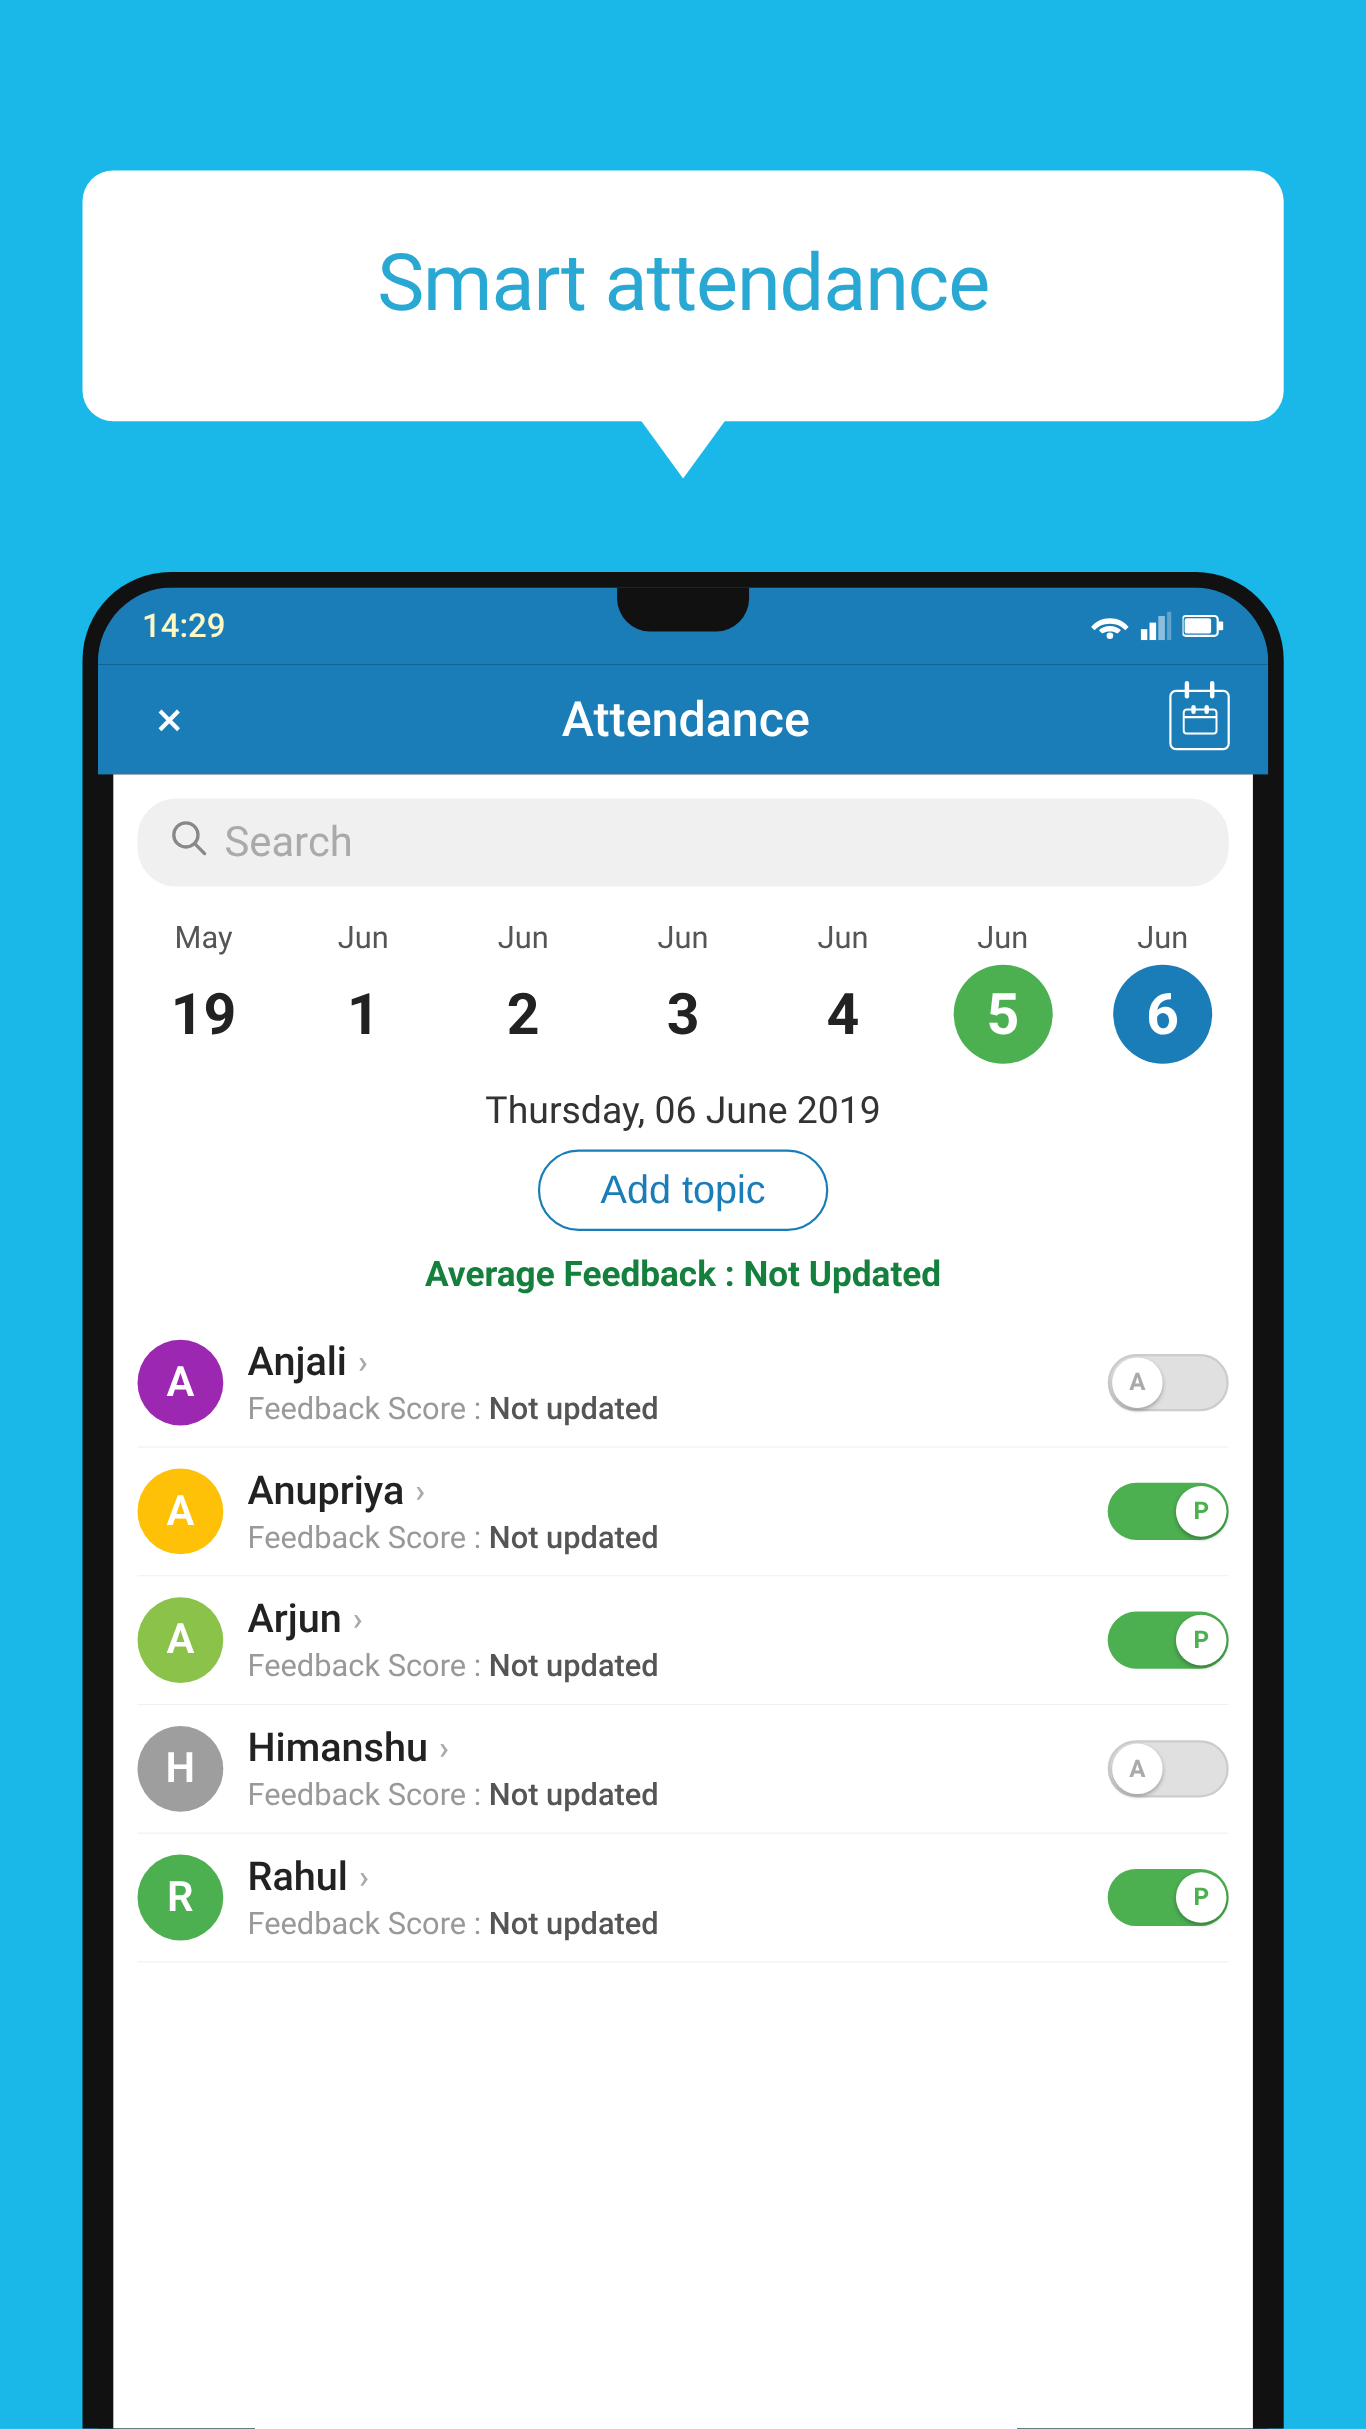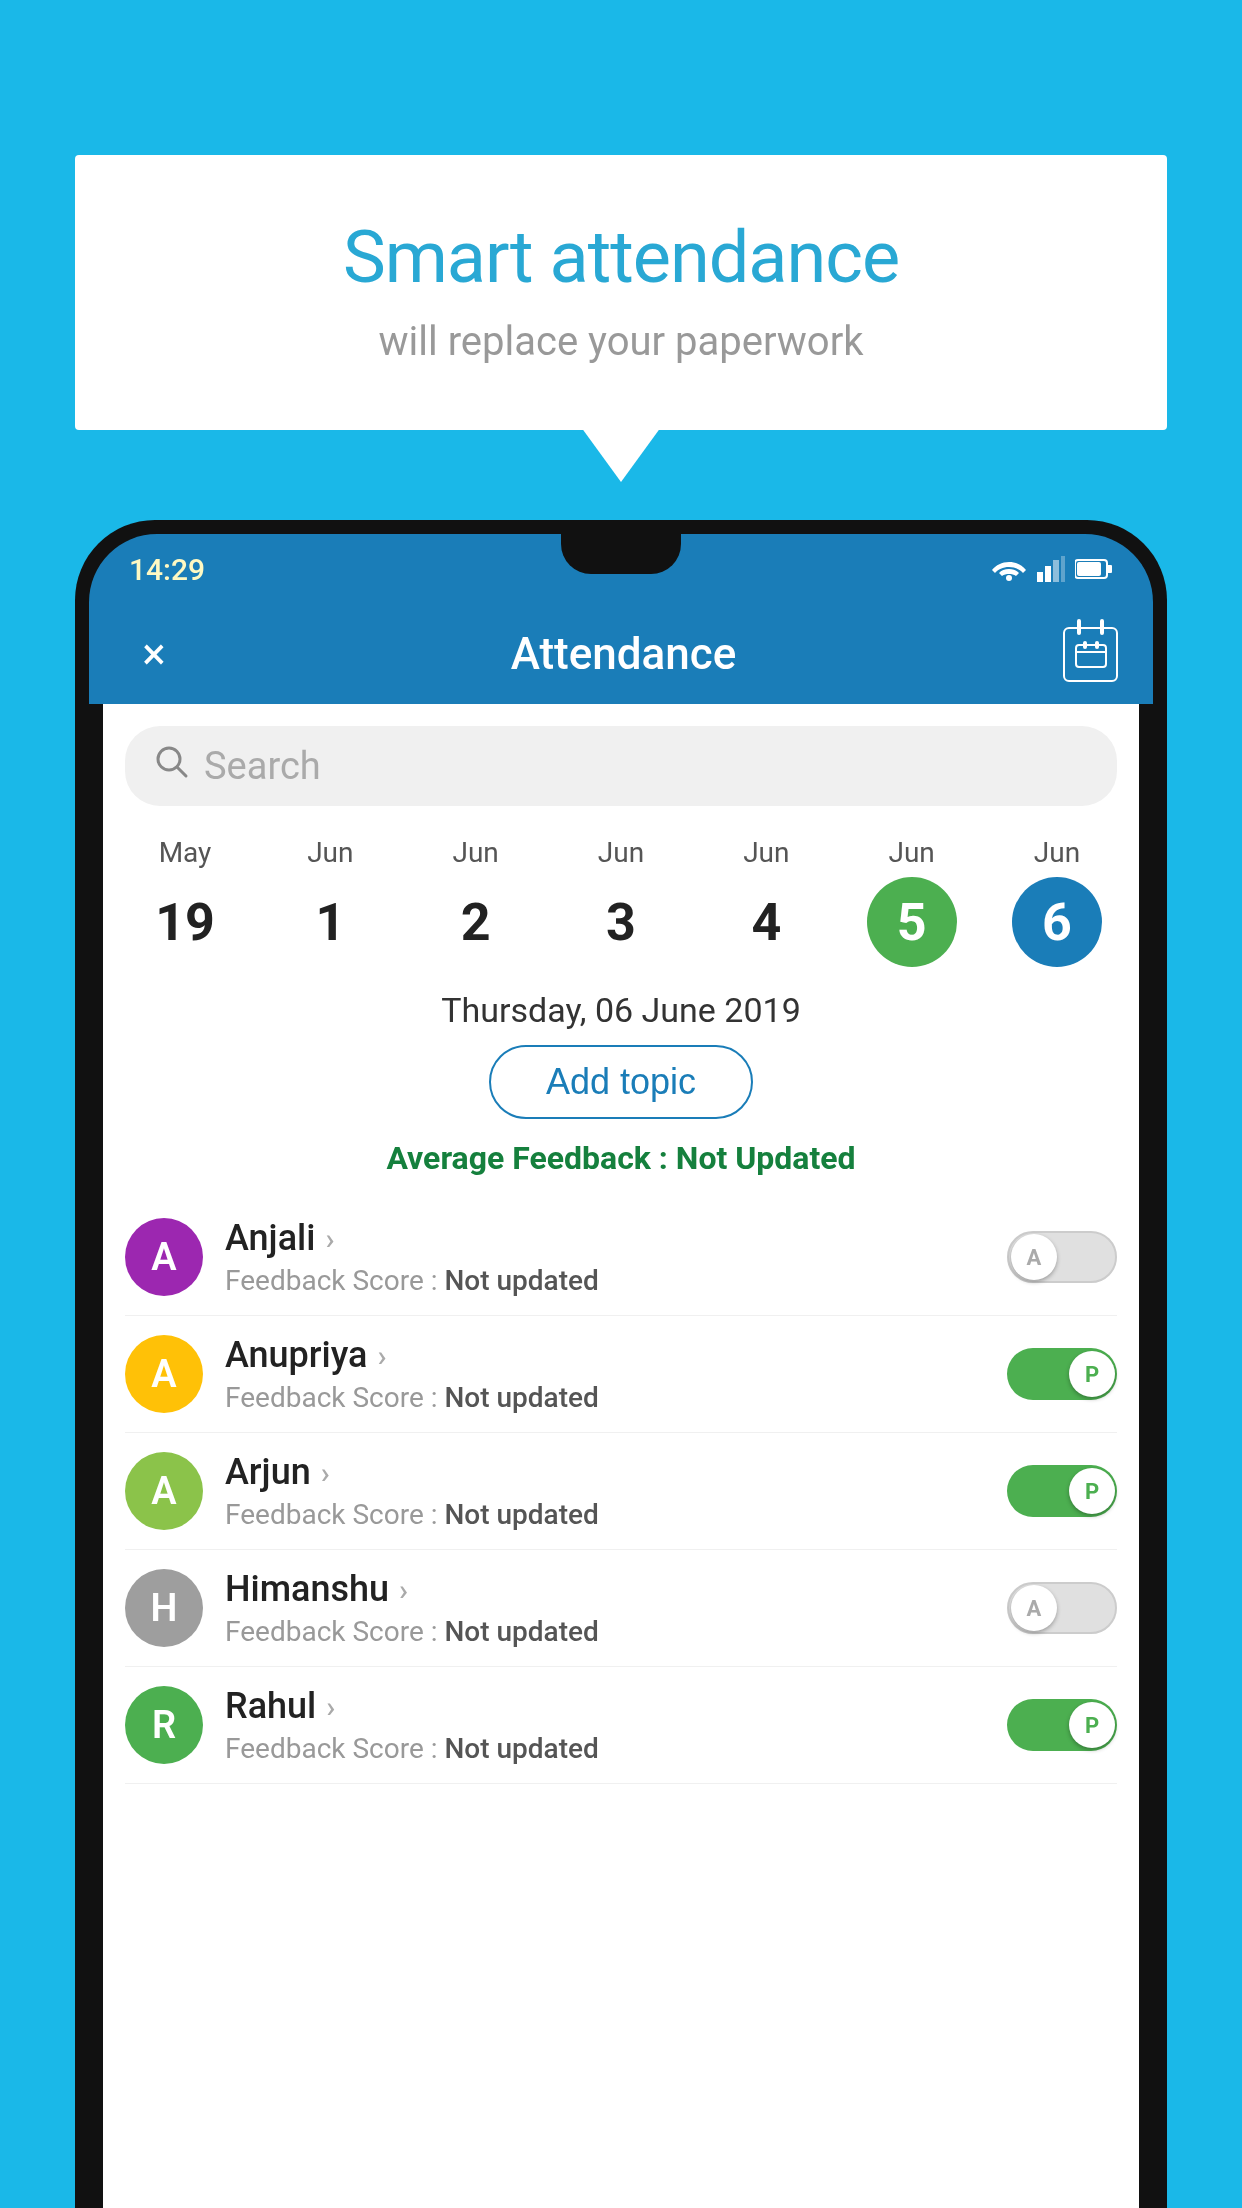--- a/index.html
+++ b/index.html
@@ -16,21 +16,21 @@
     
     .speech-bubble-container {
       position: absolute;
       top: 155px;
       left: 75px;
       right: 75px;
     }
 
     .speech-bubble {
       background: white;
-      border-radius: 4px;
+      border-radius: 28px;
       padding: 60px 80px 65px;
       text-align: center;
       position: relative;
     }
 
     .speech-bubble::after {
       content: '';
       position: absolute;
       bottom: -52px;
       left: 50%;
@@ -397,21 +397,20 @@
     }
   </style>
 </head>
 <body>
 
 <div style="width:1242px;height:2208px;background:#1ab8e8;position:relative;">
 
   <div class="speech-bubble-container">
     <div class="speech-bubble">
       <div class="bubble-title">Smart attendance</div>
-      <div class="bubble-subtitle">will replace your paperwork</div>
     </div>
   </div>
 
   <div class="phone-frame">
     <div class="phone-inner">
 
       <div class="notch"></div>
 
       <div class="status-bar">
         <span class="status-time">14:29</span>

